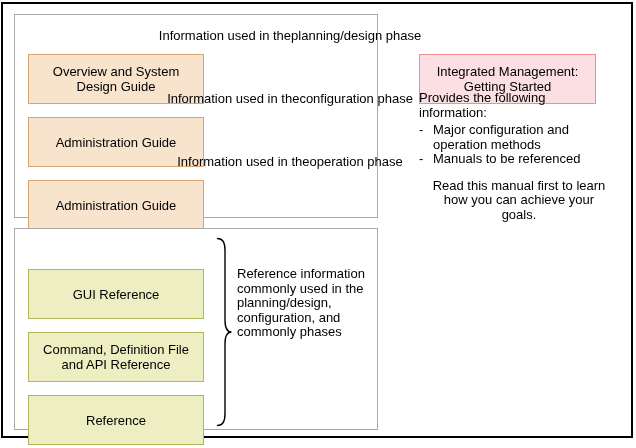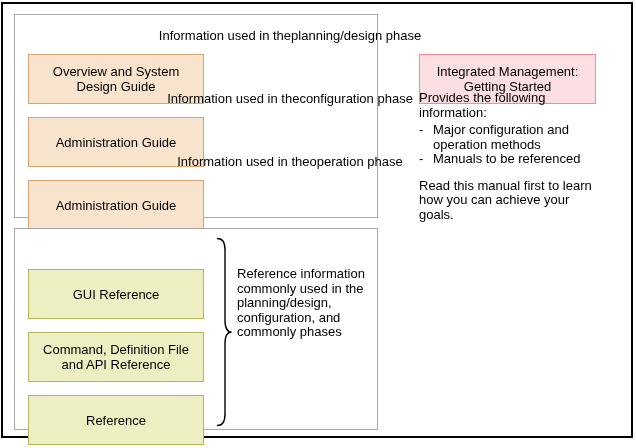--- a/index.html
+++ b/index.html
@@ -86,21 +86,21 @@
 
   .right-panel {
     position: absolute; left: 419px; top: 91px; width: 200px;
     line-height: 14.5px;
   }
   .right-panel .line { display: block; white-space: nowrap; }
   .bullet-list { margin-top: 3px; }
   .bullet-row { display: flex; }
   .bullet-dash { width: 14px; flex: 0 0 14px; }
   .bullet-lines { flex: 1; }
-  .closing-para { margin-top: 12px; }
+  .closing-para { margin-top: 12px; text-align: center; }
 </style>
 </head>
 <body>
 
 <div class="stage">
   <div class="frame"></div>
 
   <div class="group-box group-planning"></div>
 
   <div class="manual-box peach pbox-0">

